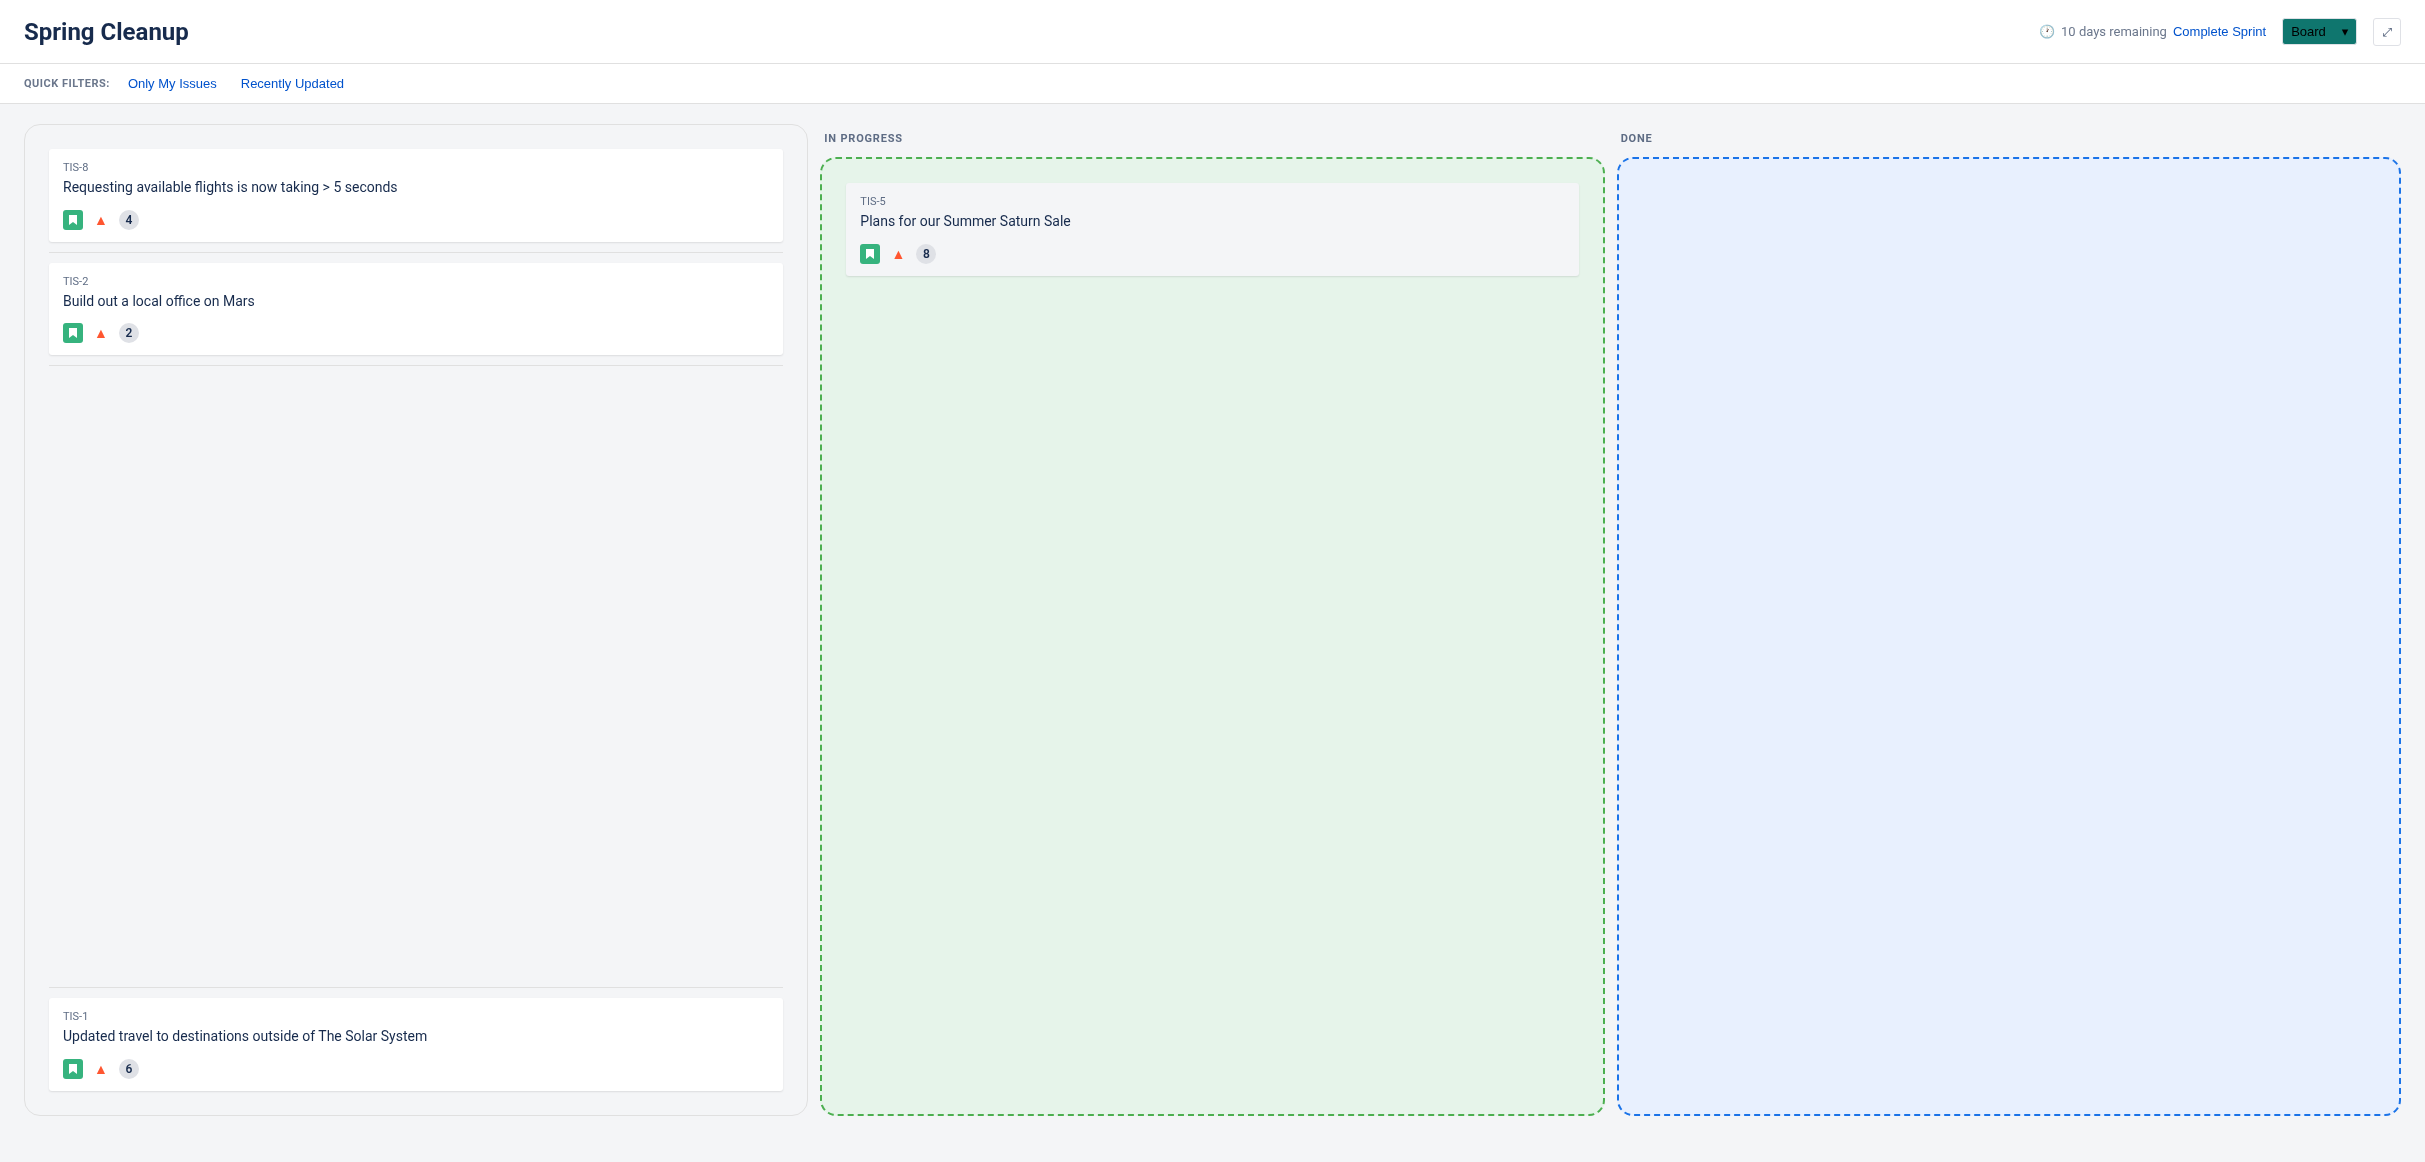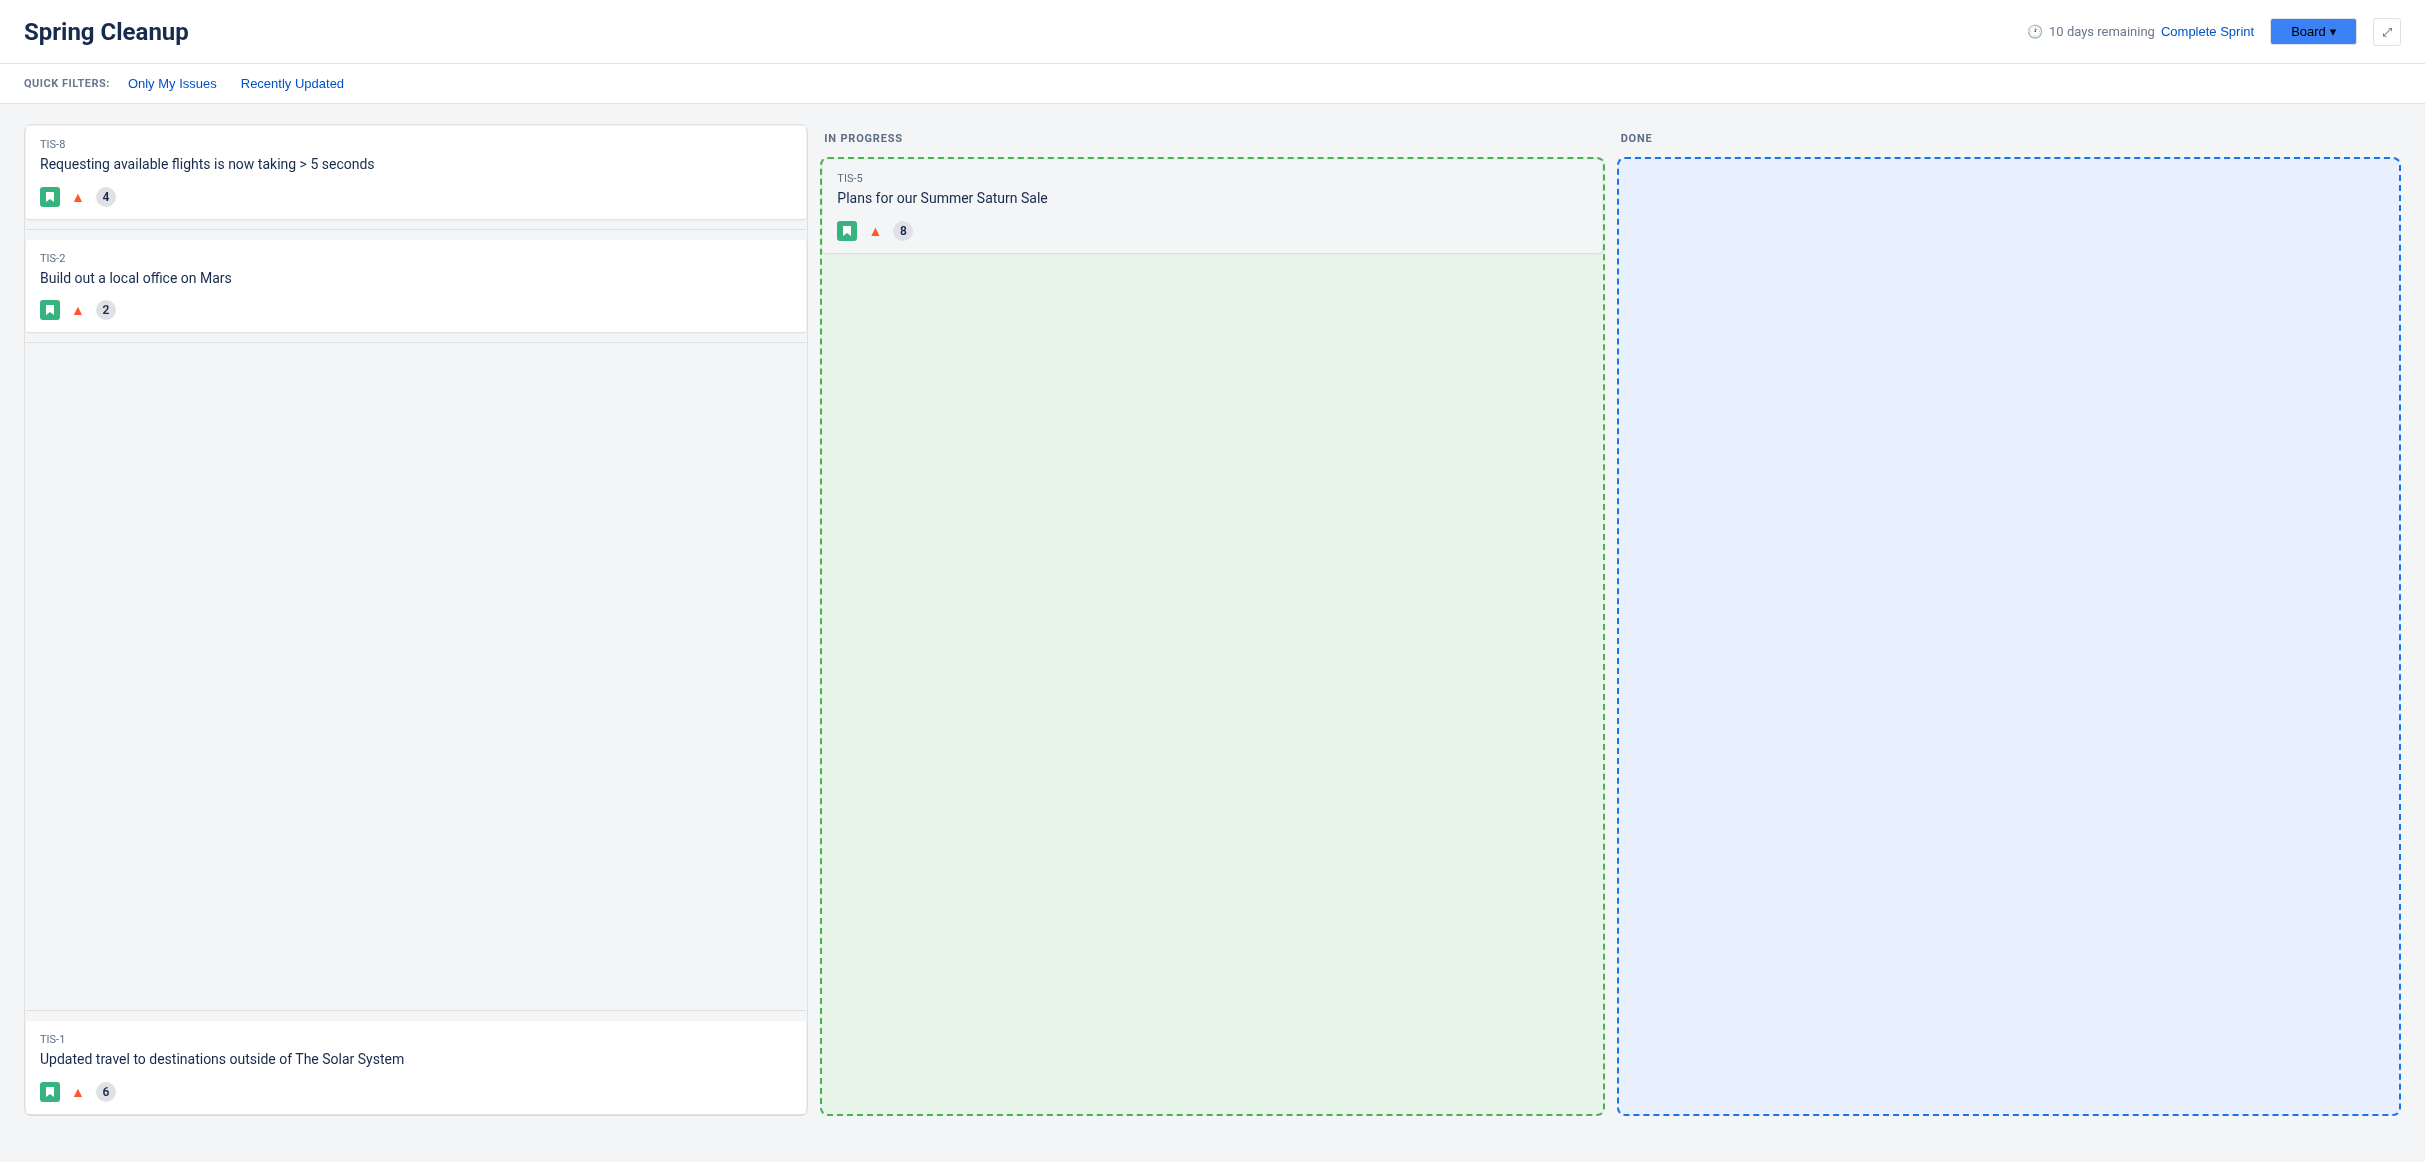--- a/index.html
+++ b/index.html
@@ -42,25 +42,25 @@
       cursor: pointer;
       background: none;
       border: none;
       padding: 0;
     }
     .board-dropdown {
       display: flex;
       align-items: center;
       border: 1px solid #dfe1e6;
       border-radius: 3px;
-      padding: 5px 20px;
+      padding: 5px 8px;
       font-size: 13px;
-      background: #3b82f6;
-      cursor: pointer;
-      gap: 4px;
+      background: #0f766e;
+      cursor: pointer;
+      gap: 16px;
     }
     .expand-btn {
       border: 1px solid #dfe1e6;
       border-radius: 3px;
       padding: 6px 8px;
       background: #fff;
       cursor: pointer;
       font-size: 12px;
       color: #42526e;
     }
@@ -103,22 +103,22 @@
     .column-header {
       font-size: 11px;
       font-weight: 700;
       color: #5e6c84;
       text-transform: uppercase;
       letter-spacing: 0.8px;
       padding: 8px 4px 12px 4px;
     }
     .column-body {
       flex: 1;
-      border-radius: 8px;
-      padding: 1px;
+      border-radius: 16px;
+      padding: 24px;
       display: flex;
       flex-direction: column;
       gap: 8px;
     }
     .todo-body {
       background: #f4f5f7;
       border: 1px solid #e0e0e0;
     }
     .inprogress-body {
       background: #e6f4ea;

